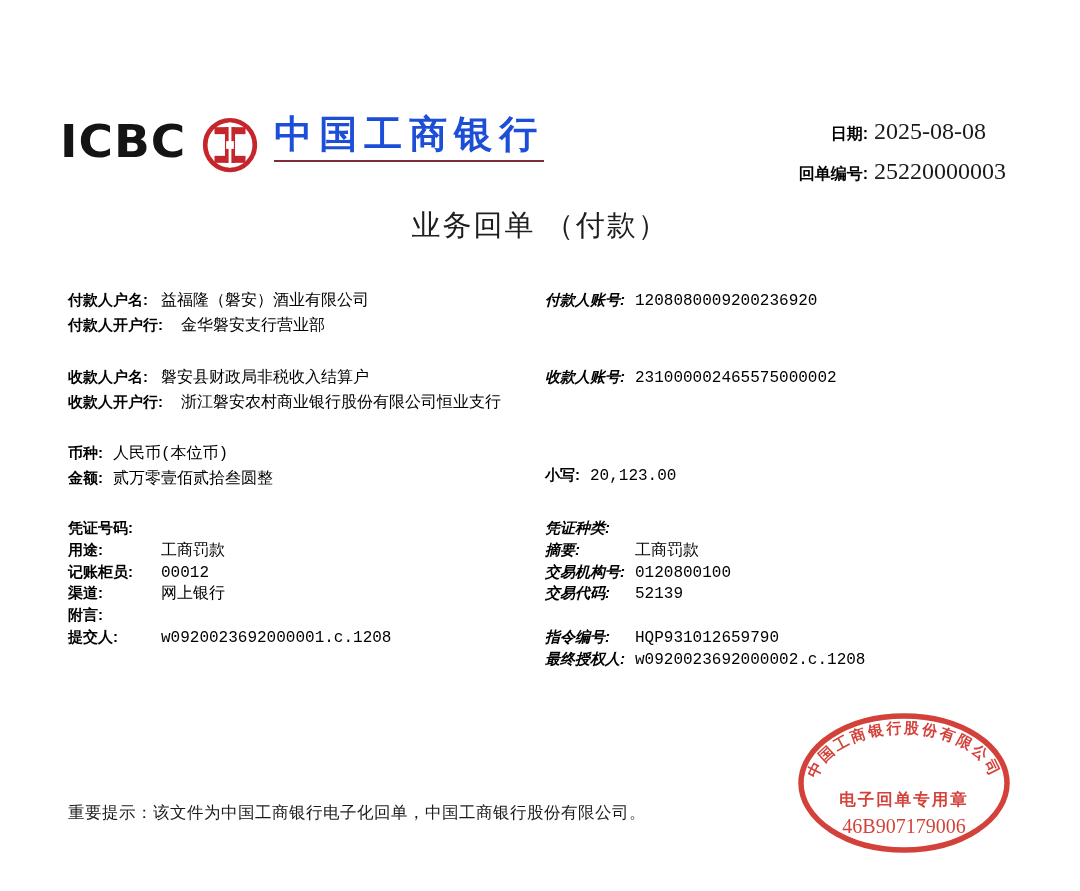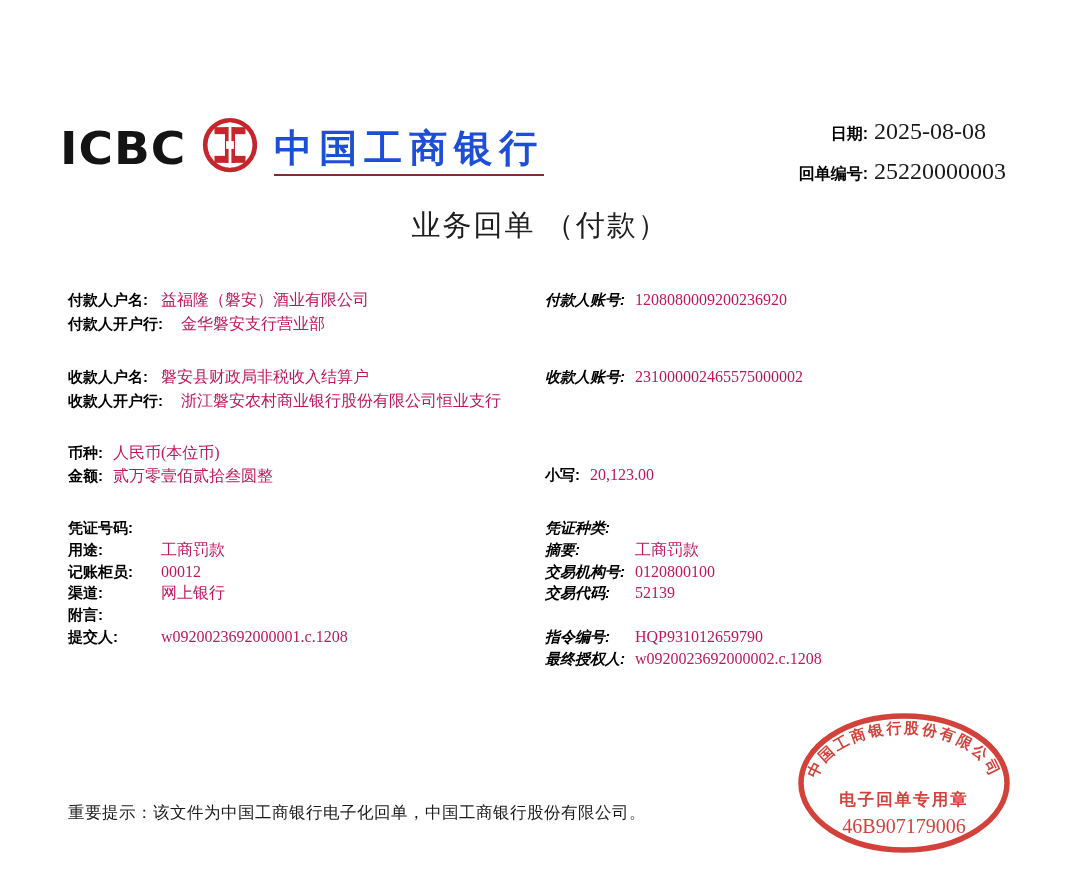--- a/index.html
+++ b/index.html
@@ -1,20 +1,20 @@
 <!DOCTYPE html>
 <html><head>
 <meta charset="utf-8">
 <style>
   html,body{margin:0;padding:0;background:#ffffff;}
   .page{position:relative;width:1080px;height:891px;background:#ffffff;overflow:hidden;
         font-family:"Liberation Sans","DejaVu Sans",sans-serif;color:#1a1a1a;}
 
   
-  .brand{position:absolute;left:60px;top:114px;display:flex;align-items:flex-end;gap:13px;}
+  .brand{position:absolute;left:60px;top:114px;display:flex;align-items:flex-start;gap:13px;}
   .icbc-wordmark{font-size:47px;font-weight:900;letter-spacing:1px;color:#141414;
                  font-family:"DejaVu Sans","Liberation Sans",sans-serif;transform:scaleY(.96);}
   .emblem{flex:0 0 auto;}
   .bank-name{font-size:38px;font-weight:700;letter-spacing:7px;color:#1d4ed8;
              padding-bottom:4px;border-bottom:2px solid #7c2d35;line-height:1.1;}
 
   .meta{position:absolute;left:788px;top:118px;width:230px;}
   .meta-row{white-space:nowrap;}
   .meta-row + .meta-row{margin-top:13px;}
   .mlabel{display:inline-block;min-width:80px;text-align:right;font-weight:700;font-size:16px;color:#000;}
@@ -23,21 +23,21 @@
   
   .title{position:absolute;top:206px;left:0;width:100%;margin:0;text-align:center;
          font-family:"Liberation Serif","DejaVu Serif",serif;font-weight:400;
          font-size:29px;letter-spacing:2px;color:#1e1e1e;}
 
   
   .lbl{display:inline-block;font-weight:700;font-size:15px;color:#000000;margin-right:5px;vertical-align:top;}
   .w1{min-width:88px;}   
   .w2{min-width:40px;}   
   .w3{min-width:86px;margin-right:4px;font-style:italic;} 
-  .val{font-family:Liberation Serif, serif;font-size:16px;color:#be185d;white-space:pre-wrap;}
+  .val{font-family:Liberation Mono, monospace;font-size:16px;color:#000000;white-space:pre-wrap;}
   .indent{padding-left:13px;}
   .indent2{padding-left:18px;}
 
   .sec{position:absolute;line-height:24px;white-space:nowrap;}
   .sec-payer{left:68px;top:288px;}
   .sec-payer-acct{left:545px;top:288px;}
   .sec-payee{left:68px;top:365px;}
   .sec-payee-acct{left:545px;top:365px;}
   .sec-amount{left:68px;top:441px;line-height:23px;}
   .sec-figures{left:545px;top:463px;}

